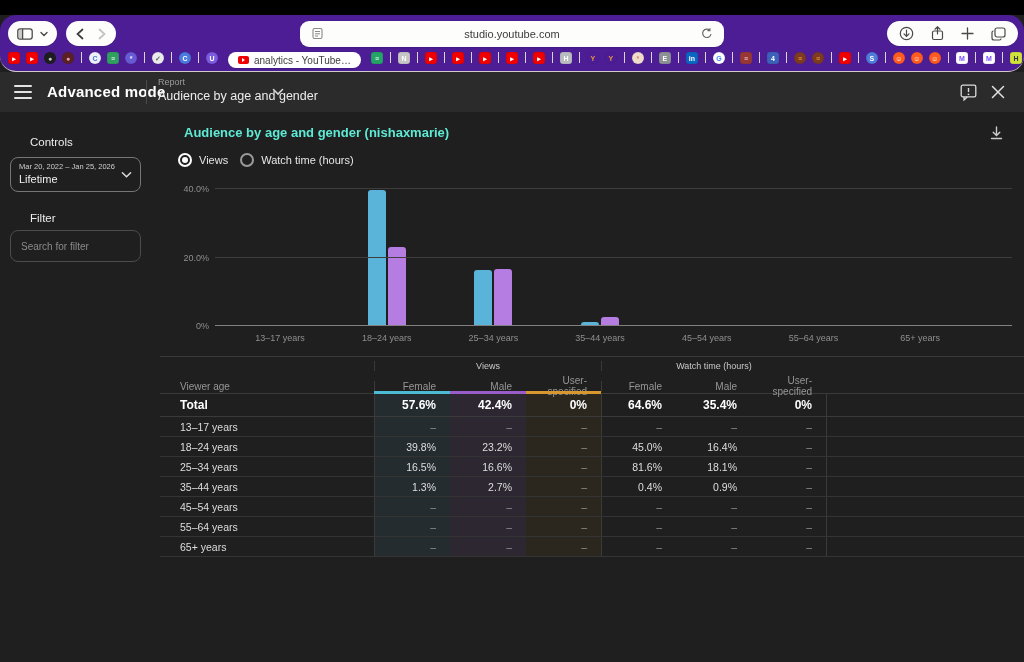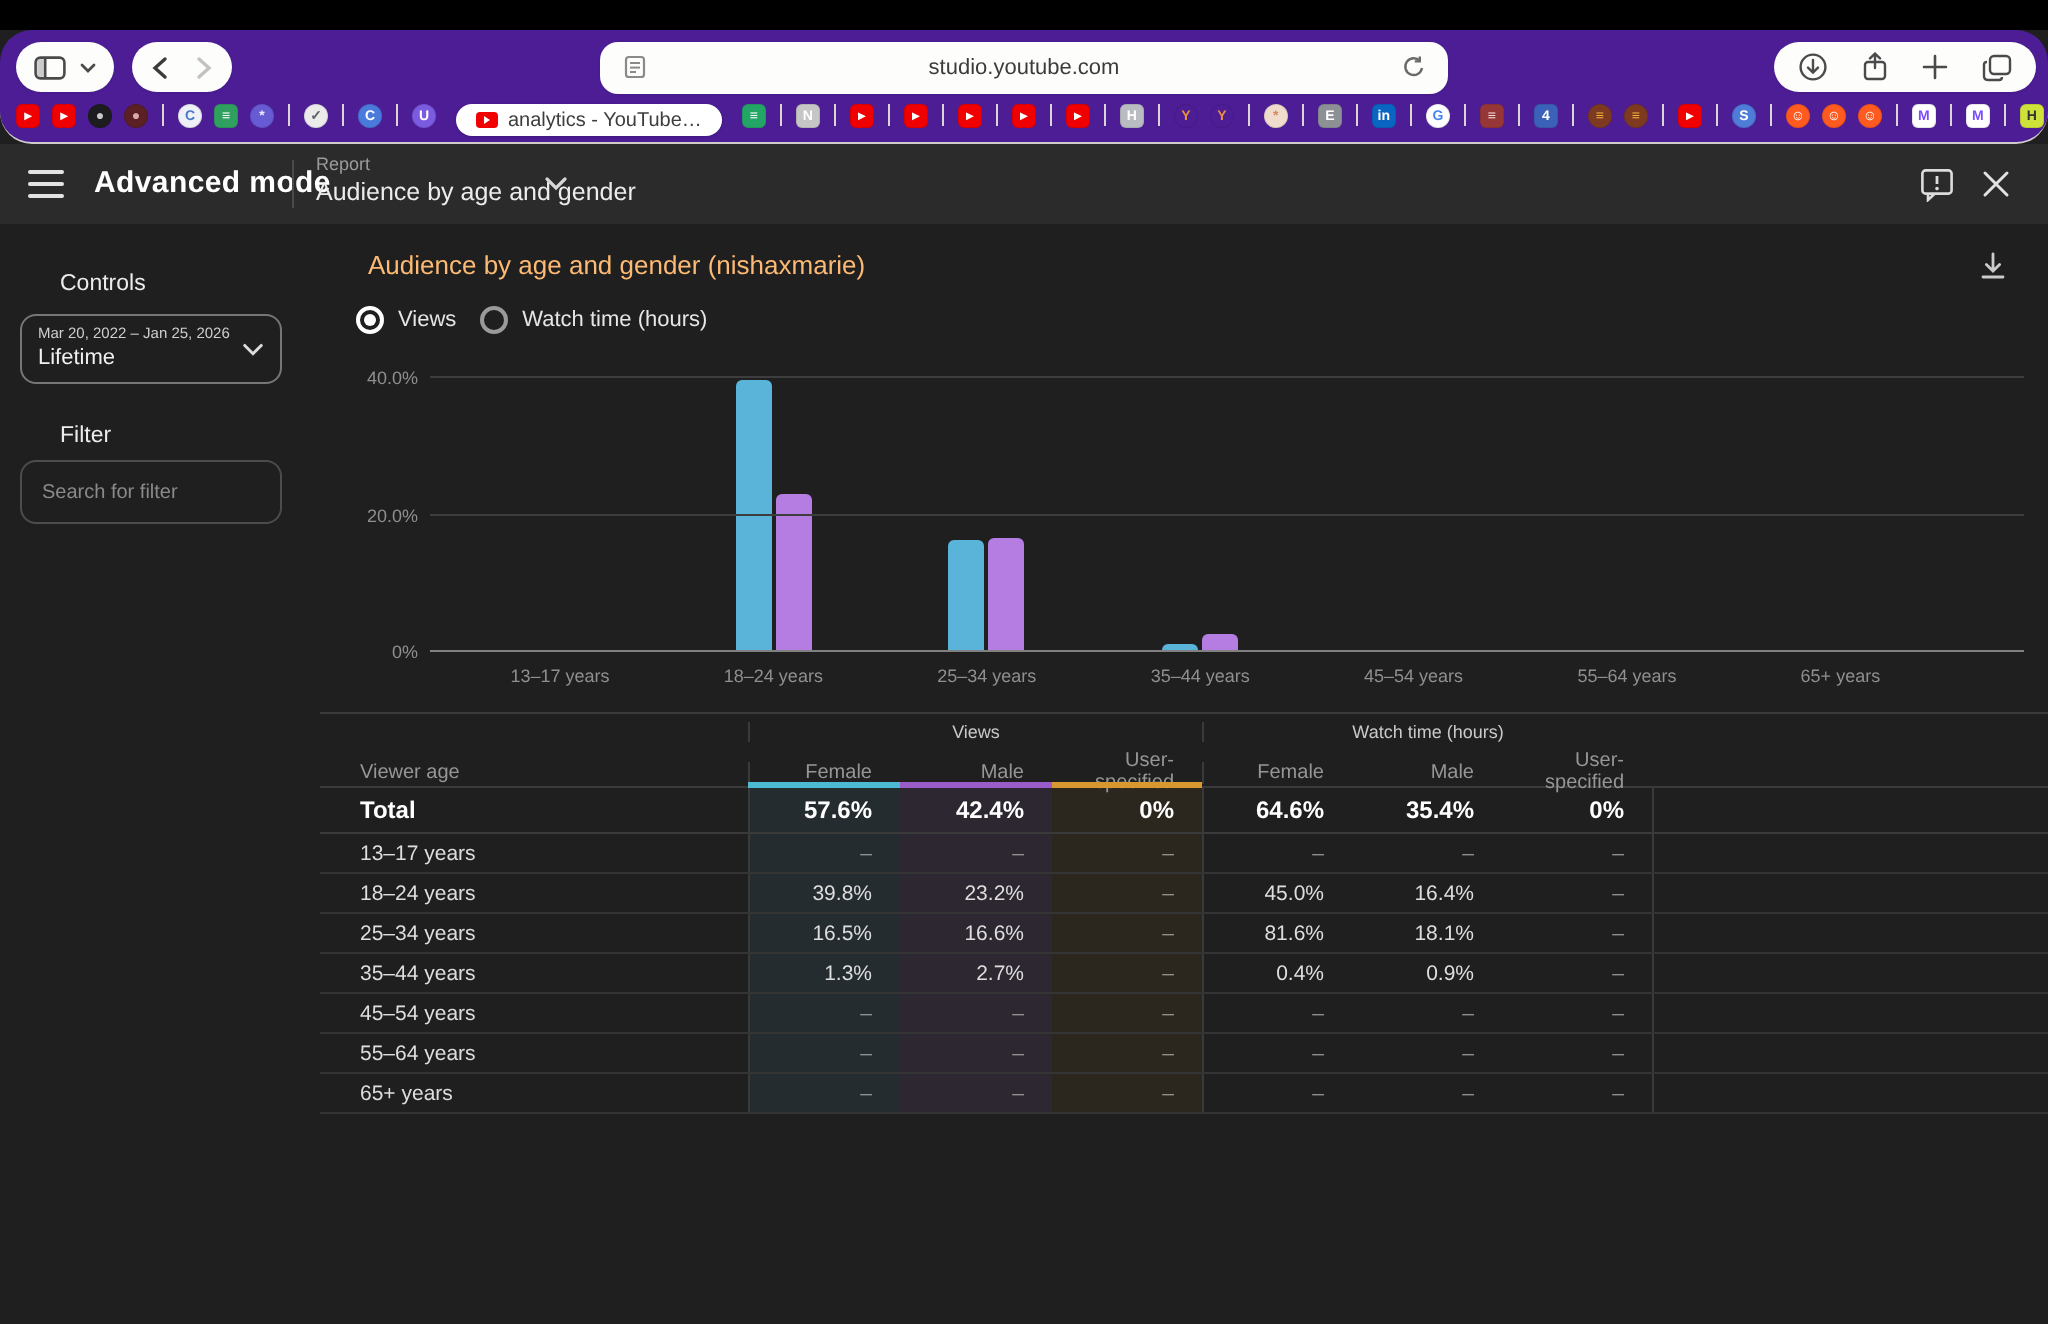--- a/index.html
+++ b/index.html
@@ -42,21 +42,21 @@
   #close-btn { position:absolute; left:991px; top:13px; }
   
   #content { position:absolute; left:0; top:112px; width:1024px; height:550px; background:#1f1f1f; }
   .side-h { position:absolute; left:30px; font-size:11.5px; font-weight:normal; color:#ececec; }
   #datebox { position:absolute; left:10px; top:45px; width:131px; height:35px; border:1px solid #767676; border-radius:8px; padding:4px 8px; cursor:pointer; }
   #date-range { font-size:7.5px; color:#cfcfcf; white-space:nowrap; }
   #date-preset { font-size:11px; color:#f1f1f1; margin-top:2px; }
   #datebox svg { position:absolute; right:8px; top:13px; }
   #filterbox { position:absolute; left:10px; top:118px; width:131px; height:32px; border:1px solid #4c4c4c; border-radius:8px; background:transparent; padding:0 10px; font-size:10px; color:#e0e0e0; font-family:"Liberation Sans",sans-serif; outline:none; }
   #filterbox::placeholder { color:#8a8a8a; }
-  #rpt-title { position:absolute; left:184px; top:13px; font-size:13px; font-weight:normal; color:#fdba74; }
+  #rpt-title { position:absolute; left:184px; top:13px; font-size:13px; font-weight:bold; color:#5eead4; }
   #metric-radios { position:absolute; left:178px; top:41px; display:flex; align-items:center; gap:12px; }
   .radio { width:14px; height:14px; border-radius:50%; border:2px solid #9a9a9a; position:relative; cursor:pointer; flex:0 0 auto; }
   .radio.on { border-color:#fff; }
   .radio.on:after { content:""; position:absolute; left:2px; top:2px; width:6px; height:6px; border-radius:50%; background:#fff; }
   .radio-lbl { font-size:11px; color:#e6e6e6; margin-left:-5px; }
   #chart-dl { position:absolute; left:988px; top:13px; cursor:pointer; }
   
   #chart { position:absolute; left:215px; top:70px; width:797px; height:144px; }
   .gl { position:absolute; left:0; right:0; height:1px; background:#3d3d3d; z-index:3; }
   .gl.base { background:#818181; z-index:4; }

